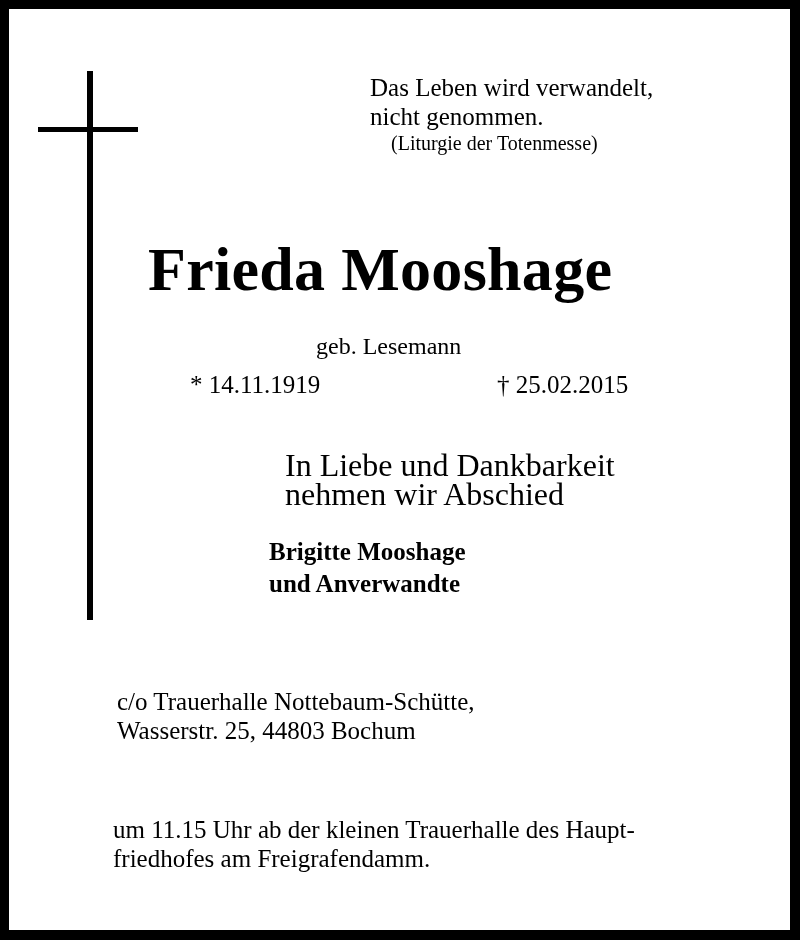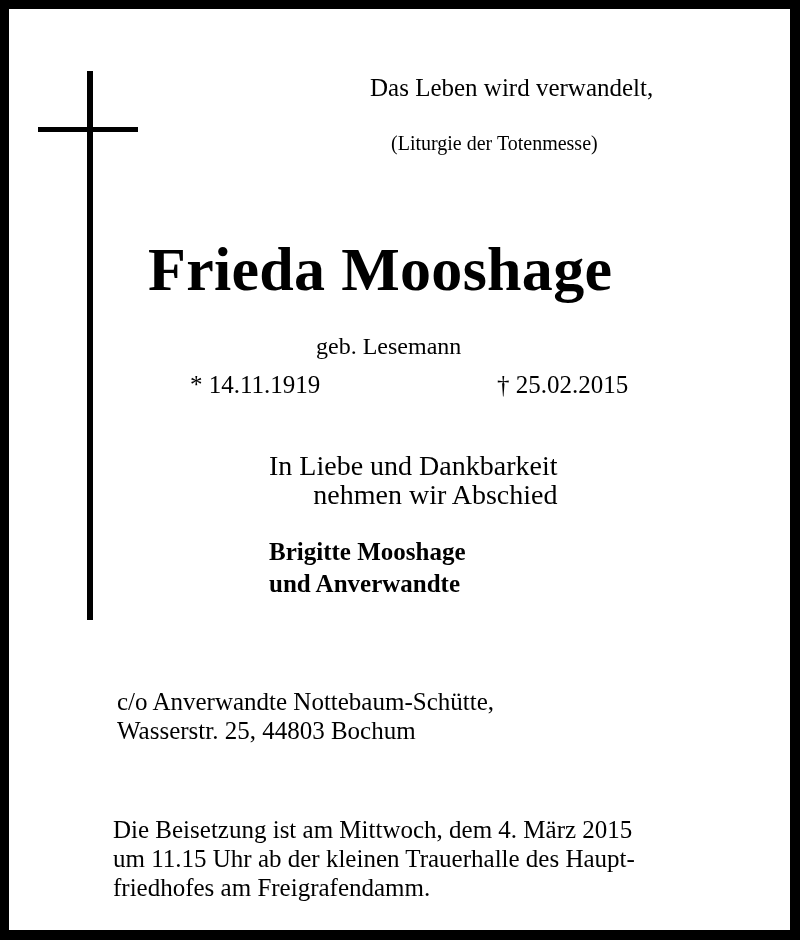--- a/index.html
+++ b/index.html
@@ -7,57 +7,57 @@
   .frame { position: absolute; left: 0; top: 0; width: 800px; height: 940px; box-sizing: border-box; border: 9px solid #000; border-right-width: 10px; border-bottom-width: 10px; }
   .cross-v { position: absolute; left: 87px; top: 71px; width: 6px; height: 549px; background: #000; }
   .cross-h { position: absolute; left: 38px; top: 127px; width: 100px; height: 5px; background: #000; }
   .t { position: absolute; white-space: nowrap; line-height: 1; }
   .motto { left: 370px; top: 73px; font-size: 25px; line-height: 29px; }
   .motto-src { left: 391px; top: 133px; font-size: 20px; }
   .name { left: 148px; top: 238px; font-size: 62px; font-weight: bold; letter-spacing: 0.3px; text-align: center; }
   .born-name { left: 316px; top: 334px; font-size: 24px; }
   .birth { left: 190px; top: 372px; font-size: 25px; }
   .death { left: 466px; top: 372px; font-size: 25px; margin-left: 31px; }
-  .farewell { left: 269px; top: 451px; font-size: 28px; line-height: 29px; text-align: right; }
+  .farewell { left: 285px; top: 451px; font-size: 32px; line-height: 29px; }
   .mourners { left: 269px; top: 536px; font-size: 25px; line-height: 32px; font-weight: bold; }
   .address { left: 117px; top: 687px; font-size: 25px; line-height: 29px; }
   .funeral { left: 113px; top: 815px; font-size: 25px; line-height: 29px; }
 </style>
 </head>
 <body>
 
 <div class="frame"></div>
 
 <div>
   <div class="cross-v"></div>
   <div class="cross-h"></div>
 </div>
 
 <div class="t motto">
   <div>Das Leben wird verwandelt,</div>
+  <div>nicht genommen.</div>
 </div>
 <div class="t motto-src">(Liturgie der Totenmesse)</div>
 
 <div class="t name">Frieda Mooshage</div>
 <div class="t born-name">geb. Lesemann</div>
 <div class="t birth">* 14.11.1919</div>
 <div class="t death">† 25.02.2015</div>
 
 <div class="t farewell">
   <div>In Liebe und Dankbarkeit</div>
   <div>nehmen wir Abschied</div>
 </div>
 
 <div class="t mourners">
   <div>Brigitte Mooshage</div>
   <div>und Anverwandte</div>
 </div>
 
 <div class="t address">
-  <div>c/o Anverwandte Nottebaum-Schütte,</div>
+  <div>c/o Trauerhalle Nottebaum-Schütte,</div>
   <div>Wasserstr. 25, 44803 Bochum</div>
 </div>
 
 <div class="t funeral">
-  <div>Die Beisetzung ist am Mittwoch, dem 4. März 2015</div>
   <div>um 11.15 Uhr ab der kleinen Trauerhalle des Haupt-</div>
   <div>friedhofes am Freigrafendamm.</div>
 </div>
 
 </body></html>

